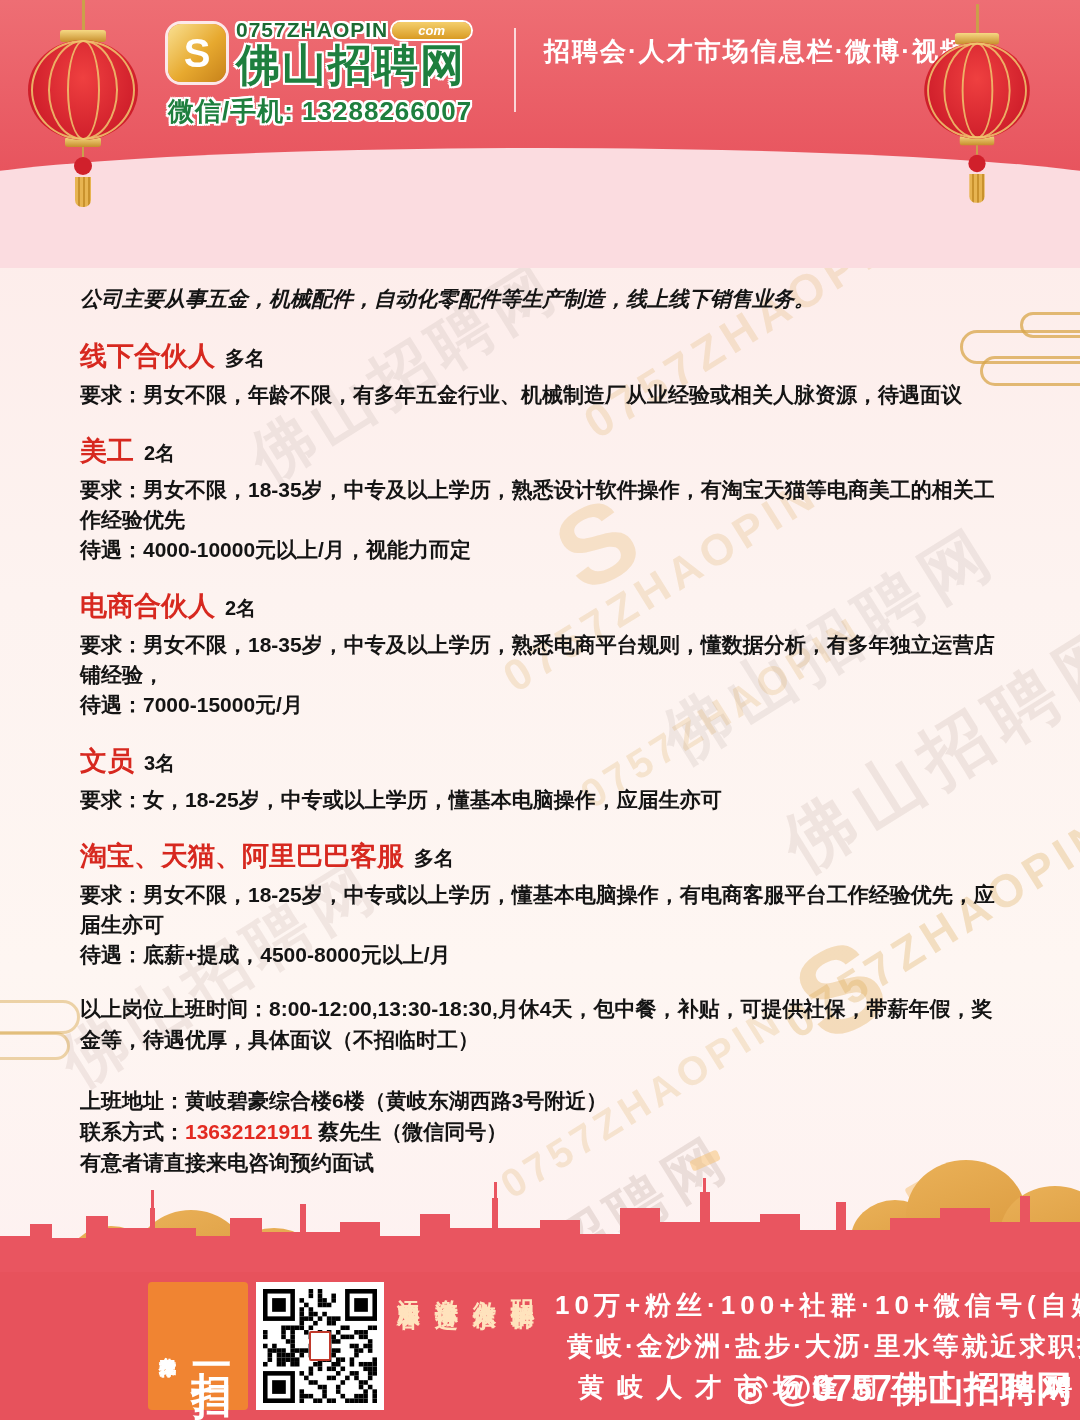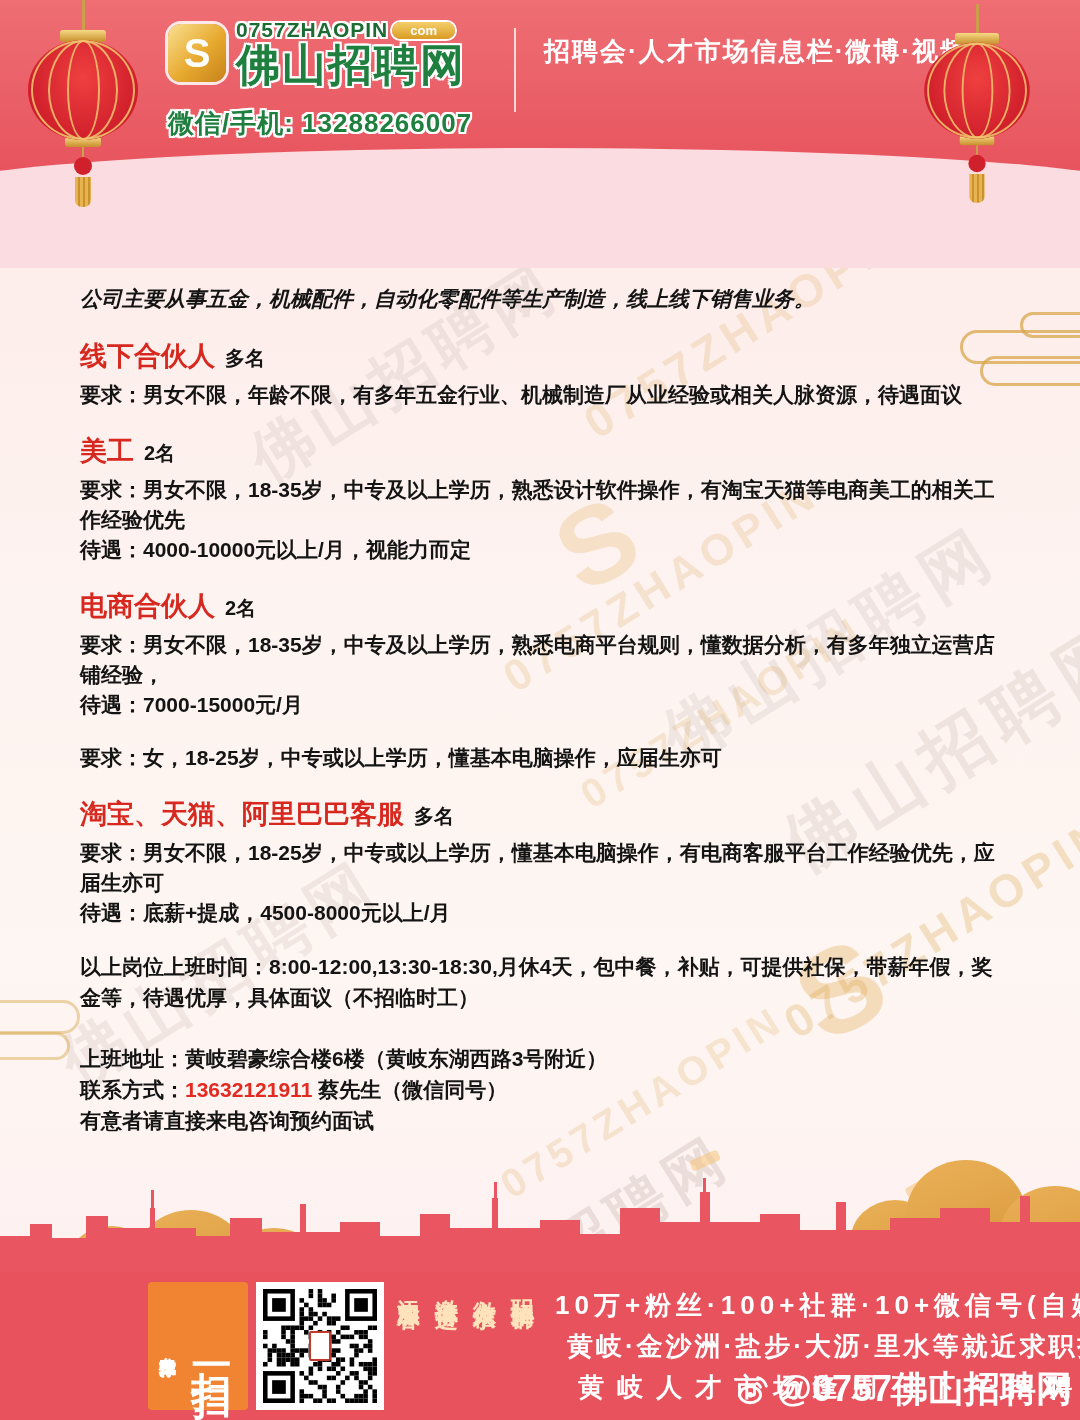--- a/index.html
+++ b/index.html
@@ -16,24 +16,24 @@
   .logo-block { width:320px; }
   .logo-top { display:flex; align-items:center; gap:10px; }
   .logo-s { width:58px; height:58px; border-radius:13px; flex:0 0 auto;
             background:linear-gradient(135deg,#f9e091,#e7a92f 55%,#c7821a);
             display:flex; align-items:center; justify-content:center;
             color:#fff; font-weight:900; font-size:40px; box-shadow:0 0 0 3px rgba(255,255,255,.85); }
   .logo-right { display:flex; flex-direction:column; }
   .logo-en-row { display:flex; align-items:center; gap:4px; }
   .logo-en { color:#1b6b33; font-weight:900; font-size:21px; letter-spacing:1px; }
   .logo-com { background:linear-gradient(#f4cf6c,#d99b23); color:#fff; font-weight:900; font-size:13px;
-              padding:1px 18px; border-radius:9px; box-shadow:0 0 0 2px #fff; }
+              padding:1px 26px; border-radius:9px; box-shadow:0 0 0 2px #fff;font-style:italic; }
   .logo-cn { color:#1e7f3e; font-weight:900; font-size:44px; letter-spacing:2px; line-height:1.05; }
   .outline-w { text-shadow:-2px 0 #fff,2px 0 #fff,0 -2px #fff,0 2px #fff,-2px -2px #fff,2px 2px #fff,-2px 2px #fff,2px -2px #fff; }
-  .logo-contact { margin-top:18px; color:#1e7f3e; font-weight:900; font-size:26px; letter-spacing:1px; }
+  .logo-contact { margin-top:6px; color:#1e7f3e; font-weight:900; font-size:26px; letter-spacing:1px; }
   .header-div { width:2px; height:84px; background:rgba(255,255,255,.75); margin:10px 28px 0 26px; }
   .taglines { padding-top:12px; color:#fff; font-weight:900; font-size:26px; line-height:1.65; letter-spacing:2px; white-space:nowrap; }
 
   
   .lantern { position:absolute; z-index:7; width:110px; display:flex; flex-direction:column; align-items:center; }
   .lantern.left { left:28px; top:0; }
   .lantern.right { right:48px; top:0; transform:scale(.96); }
   .l-string { width:3px; height:30px; background:#caa04a; }
   .l-cap { width:46px; height:12px; border-radius:3px; background:linear-gradient(#f6d984,#c78e2c); }
   .l-body { width:110px; height:100px; border-radius:50%; position:relative; margin-top:-2px;
@@ -212,20 +212,24 @@
     </div>
     <div class="job">
       <div class="job-head">
           <span class="job-title">电商合伙人</span>
           <span class="job-count">2名</span>
         </div>
       <div class="job-line">要求：男女不限，18-35岁，中专及以上学历，熟悉电商平台规则，懂数据分析，有多年独立运营店铺经验，</div>
       <div class="job-line">待遇：7000-15000元/月</div>
     </div>
     <div class="job">
+      <div class="job-head">
+          <span class="job-title">文员</span>
+          <span class="job-count">3名</span>
+        </div>
       <div class="job-line">要求：女，18-25岁，中专或以上学历，懂基本电脑操作，应届生亦可</div>
     </div>
     <div class="job">
       <div class="job-head">
           <span class="job-title">淘宝、天猫、阿里巴巴客服</span>
           <span class="job-count">多名</span>
         </div>
       <div class="job-line">要求：男女不限，18-25岁，中专或以上学历，懂基本电脑操作，有电商客服平台工作经验优先，应届生亦可</div>
       <div class="job-line">待遇：底薪+提成，4500-8000元以上/月</div>
     </div>

